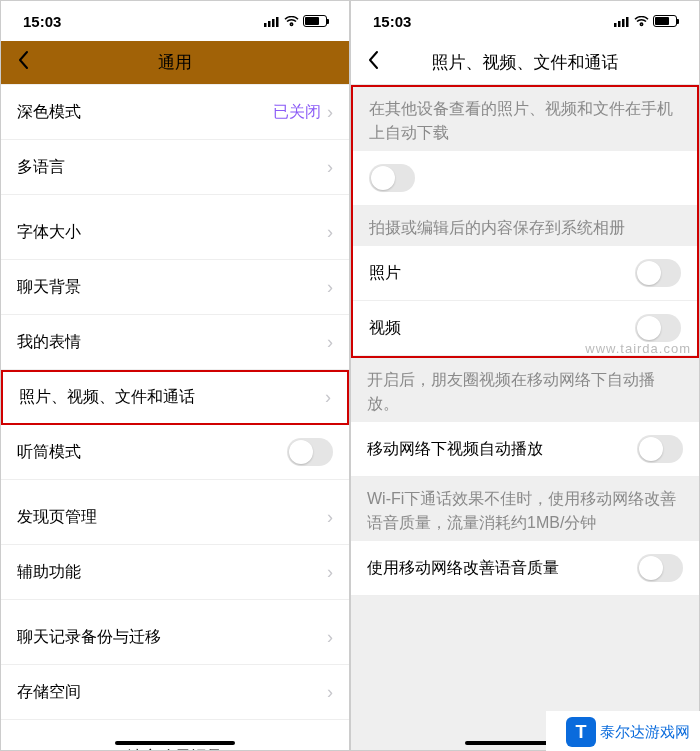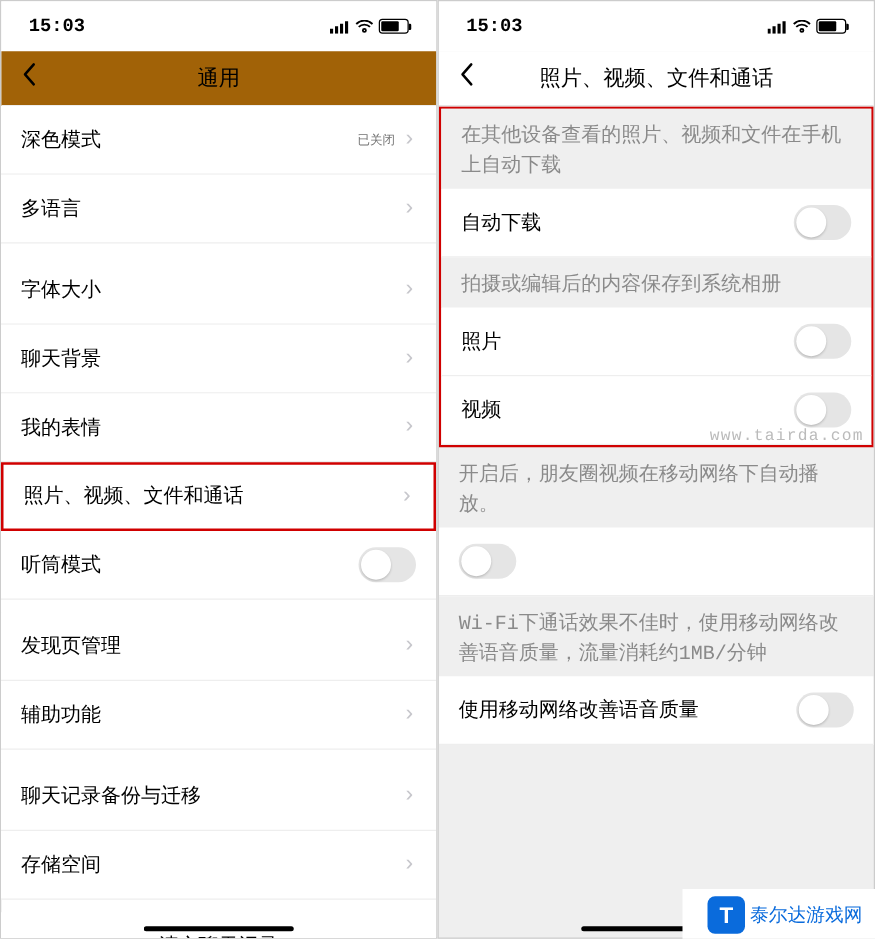--- a/index.html
+++ b/index.html
@@ -8,21 +8,20 @@
     background: #fff;
     width: 700px;
     height: 751px;
     position: relative;
     overflow: hidden;
   }
   .phones {
     display: flex;
     width: 700px;
     height: 751px;
-    font-family: Liberation Mono, monospace;
   }
   .phone {
     width: 350px;
     height: 751px;
     border: 1px solid #ccc;
     background: #fff;
     display: flex;
     flex-direction: column;
     position: relative;
     overflow: hidden;
@@ -73,21 +72,21 @@
     min-height: 55px;
     display: flex;
     align-items: center;
     padding: 0 16px;
     border-bottom: 1px solid #eee;
     font-size: 16px;
     color: #000;
     position: relative;
   }
   .row-label { flex: 1; }
-  .row-value { color: #737373; font-size: 10px; margin-right: 6px; }
+  .row-value { color: #8b5cf6; font-size: 16px; margin-right: 6px; }
   .chevron { color: #c7c7cc; font-size: 18px; }
   .toggle {
     width: 46px;
     height: 28px;
     border-radius: 14px;
     background: #e5e5e5;
     position: relative;
     flex-shrink: 0;
   }
   .toggle::after {
@@ -269,35 +268,35 @@
         <svg width="12" height="20">
             <path d="M10 2L3 10l7 8" stroke="#000" stroke-width="2" fill="none" stroke-linecap="round" stroke-linejoin="round"></path>
           </svg>
       </span>
       <span class="nav-title">照片、视频、文件和通话</span>
     </div>
     <div class="content">
       <div class="highlight-box">
         <div class="group-note">在其他设备查看的照片、视频和文件在手机上自动下载</div>
         <div class="row">
-          <span class="row-label">自动下载</span>
           <span class="toggle"></span>
         </div>
         <div class="group-note">拍摄或编辑后的内容保存到系统相册</div>
         <div class="row">
           <span class="row-label">照片</span>
           <span class="toggle"></span>
         </div>
         <div class="row">
           <span class="row-label">视频</span>
           <span class="toggle"></span>
         </div>
       </div>
       <div class="group-note">开启后，朋友圈视频在移动网络下自动播放。</div>
       <div class="row">
+        <span class="row-label">移动网络下视频自动播放</span>
         <span class="toggle"></span>
       </div>
       <div class="group-note">Wi-Fi下通话效果不佳时，使用移动网络改善语音质量，流量消耗约1MB/分钟</div>
       <div class="row">
         <span class="row-label">使用移动网络改善语音质量</span>
         <span class="toggle"></span>
       </div>
     </div>
     <div class="watermark">www.tairda.com</div>
     <div class="home-indicator"></div>

